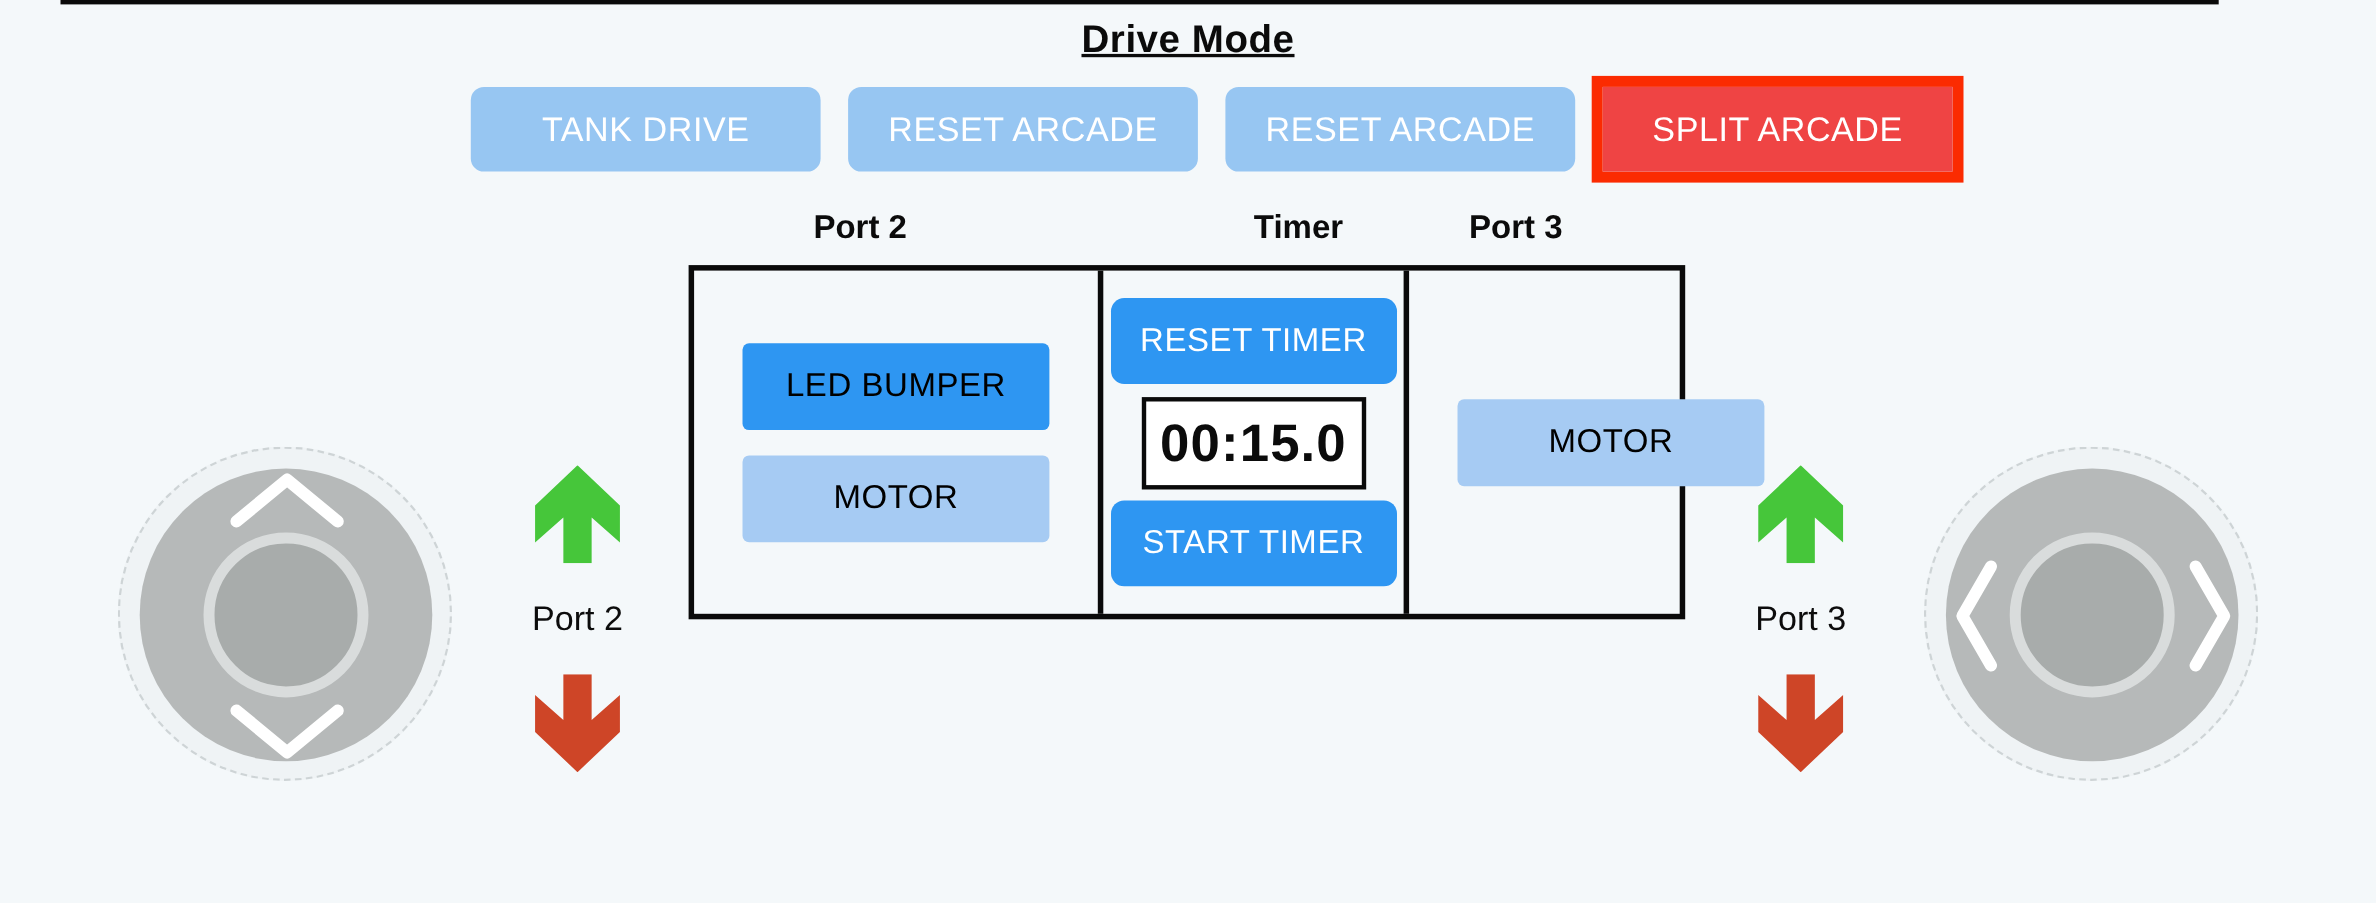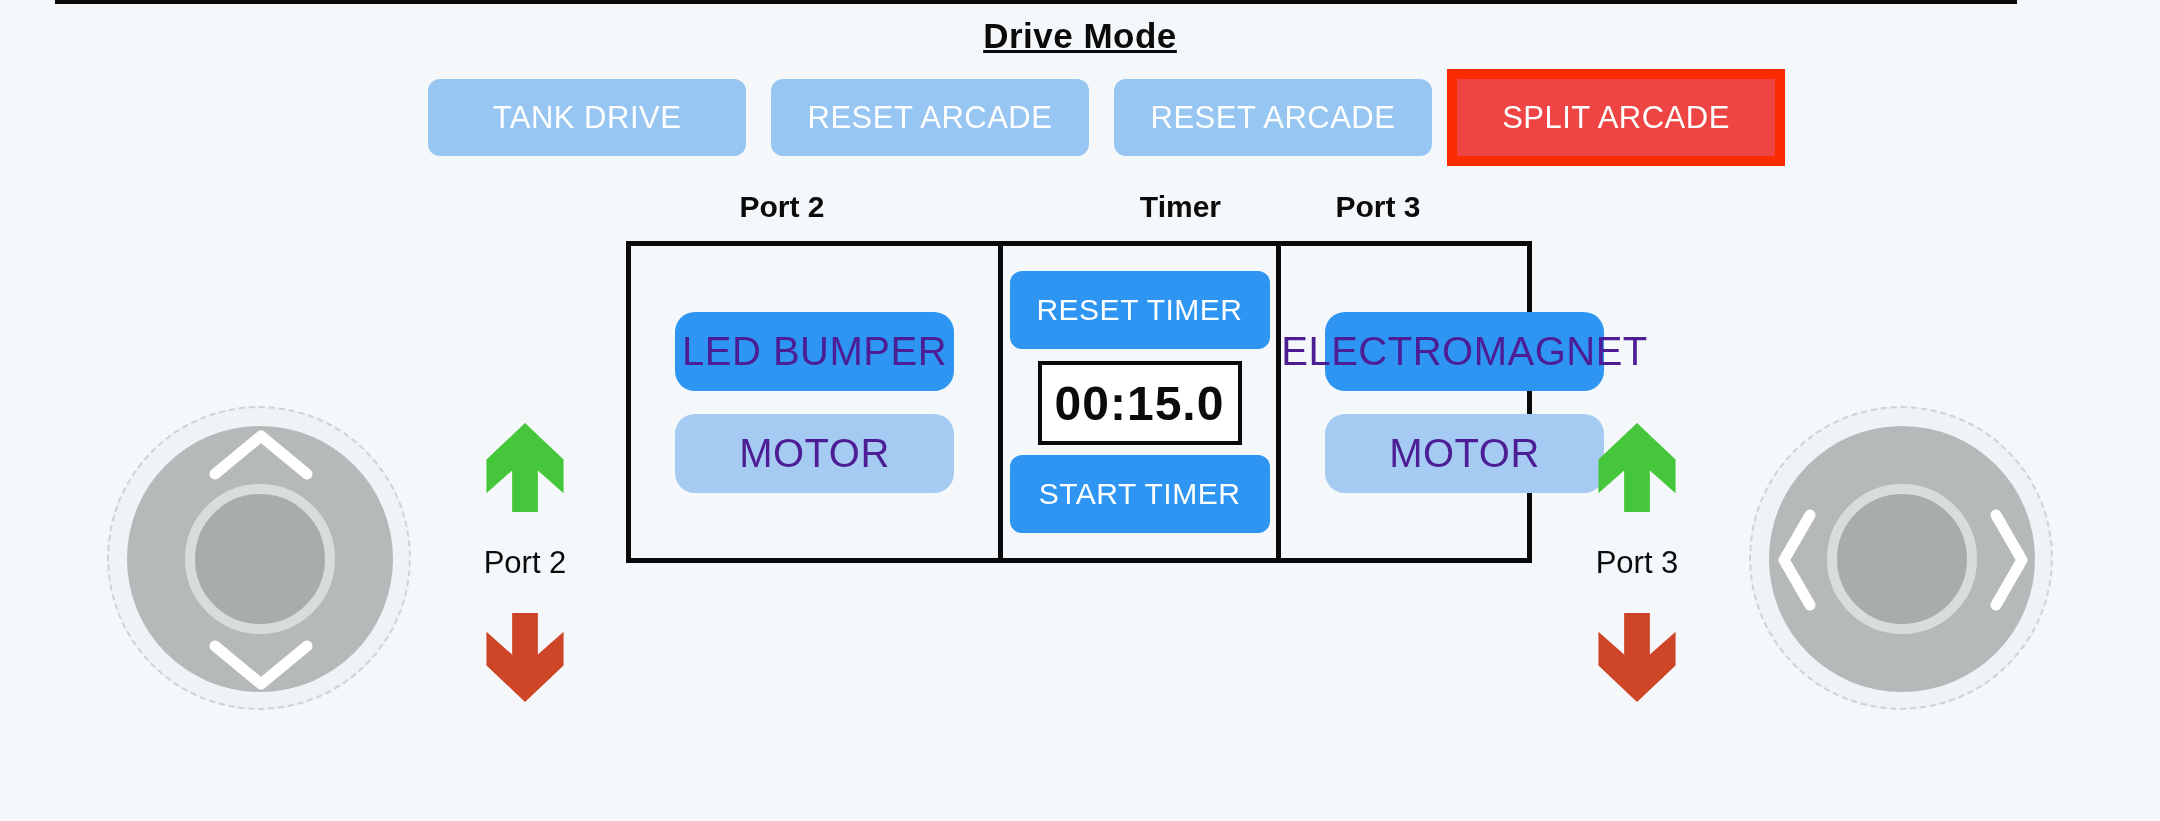--- a/index.html
+++ b/index.html
@@ -23,22 +23,22 @@
   .col-header{position:absolute;top:190px;font-size:30px;font-weight:700;color:#0b0b0b;text-align:center;}
   .col-header.h1{left:632px;width:300px;}
   .col-header.h2{left:941px;width:280px;text-align:right;}
   .col-header.h3{left:1228px;width:300px;}
 
   
   .panel-table{position:absolute;left:626px;top:241px;width:906px;height:322px;
     border:5px solid #0a0a0a;box-sizing:border-box;display:flex;background:#f4f8fa;}
   .cell{flex:1;display:flex;flex-direction:column;align-items:center;justify-content:center;box-sizing:border-box;margin-left:44px;}
   .cell.mid{border-left:5px solid #0a0a0a;border-right:5px solid #0a0a0a;flex:0 0 283px;}
-  .dev-btn{width:279px;height:79px;border:none;border-radius:20px;color:#4c1d95;
-    font-family:"Liberation Sans",sans-serif;font-size:40px;letter-spacing:0.5px;cursor:pointer;
+  .dev-btn{width:279px;height:79px;border:none;border-radius:6px;color:#000000;
+    font-family:"Liberation Sans",sans-serif;font-size:30px;letter-spacing:0.5px;cursor:pointer;
     display:flex;align-items:center;justify-content:center;padding:0;}
   .dev-btn + .dev-btn{margin-top:23px;}
   .on{background:#2e96f2;}
   .off{background:#a6cbf3;}
   .timer-btn{width:260px;height:78px;border:none;border-radius:12px;background:#2e96f2;color:#fff;
     font-family:"Liberation Sans",sans-serif;font-size:30px;letter-spacing:0.5px;cursor:pointer;
     display:flex;align-items:center;justify-content:center;padding:0;}
   .timer-display{width:204px;height:84px;box-sizing:border-box;background:#ffffff;border:4px solid #0a0a0a;
     margin:12px 0 10px 0;display:flex;align-items:center;justify-content:center;
     font-size:48px;font-weight:700;color:#0b0b0b;letter-spacing:1px;}
@@ -86,21 +86,20 @@
     <div class="cell">
       <button class="dev-btn on">LED BUMPER</button>
       <button class="dev-btn off">MOTOR</button>
     </div>
     <div class="cell mid">
       <button class="timer-btn">RESET TIMER</button>
       <div class="timer-display">00:15.0</div>
       <button class="timer-btn">START TIMER</button>
     </div>
     <div class="cell">
-      <button class="dev-btn on">ELECTROMAGNET</button>
       <button class="dev-btn off">MOTOR</button>
     </div>
   </div>
 
   <div class="arrow-col left">
     <svg class="arrow" width="78" height="89" viewBox="0 0 78 90">
       <polygon points="39,0 78,37 78,71 52,48 52,90 26,90 26,48 0,71 0,37" fill="#46c63a"></polygon>
     </svg>
     <span class="port-label">Port 2</span>
     <svg class="arrow" width="78" height="89" viewBox="0 0 78 90">

